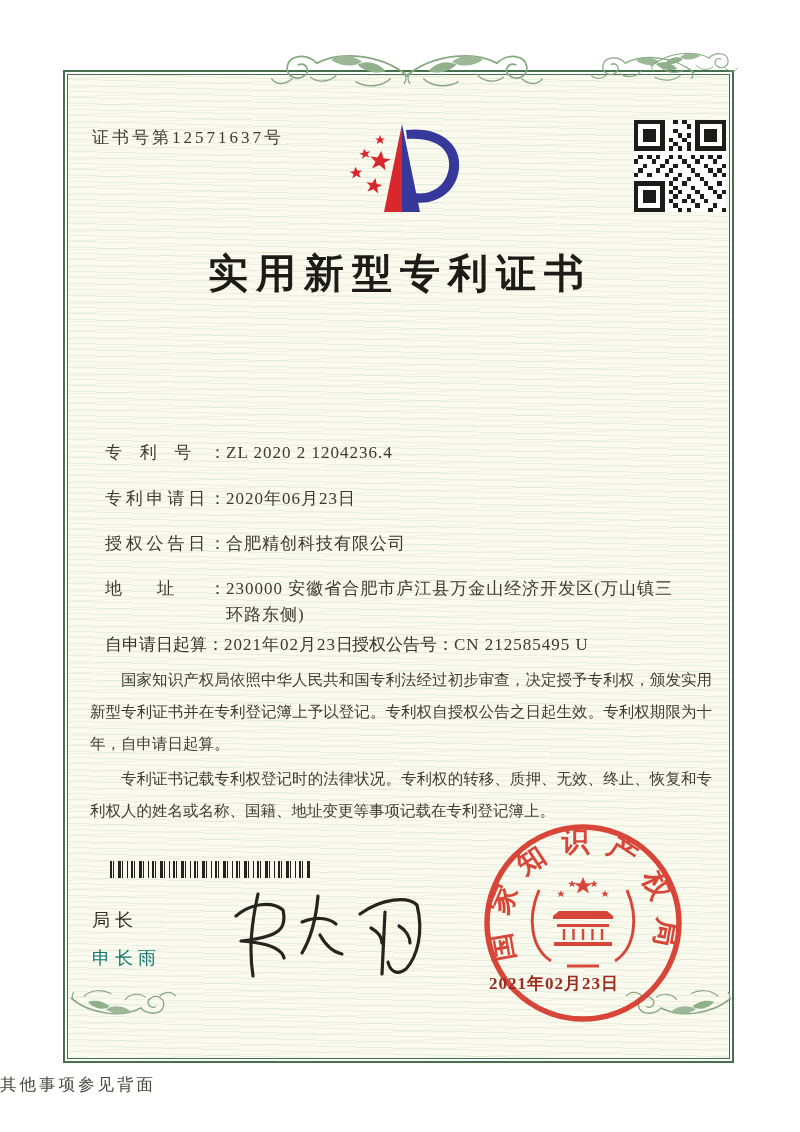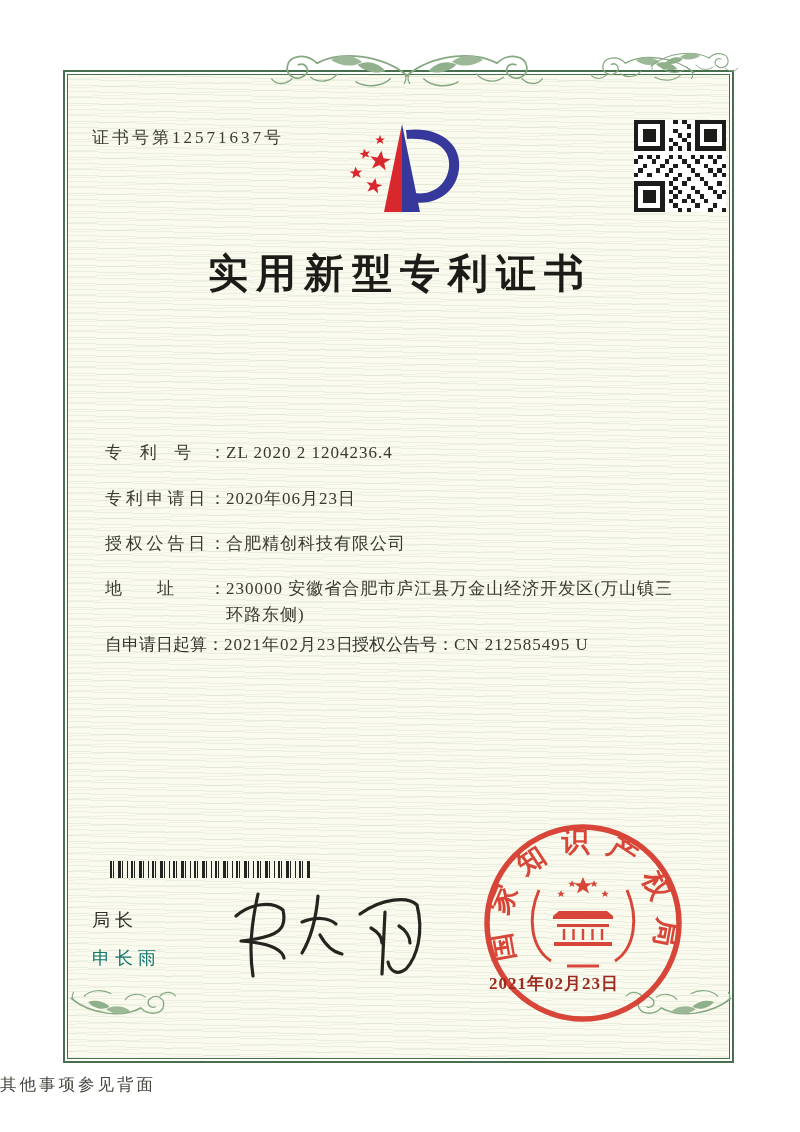--- a/index.html
+++ b/index.html
@@ -169,20 +169,24 @@
   <div class="frow r6 wrap">
     <span class="flabel">地址：</span><span class="fvalue">230000 安徽省合肥市庐江县万金山经济开发区(万山镇三环路东侧)</span>
   </div>
   <div class="frow r7">
     <span>自申请日起算：</span><span class="fvalue">2021年02月23日</span>
     <span class="grant2">
       <span>授权公告号：</span><span class="fvalue">CN 212585495 U</span>
     </span>
   </div>
 
+  <div class="paras">
+    <p>国家知识产权局依照中华人民共和国专利法经过初步审查，决定授予专利权，颁发实用新型专利证书并在专利登记簿上予以登记。专利权自授权公告之日起生效。专利权期限为十年，自申请日起算。</p>
+    <p>专利证书记载专利权登记时的法律状况。专利权的转移、质押、无效、终止、恢复和专利权人的姓名或名称、国籍、地址变更等事项记载在专利登记簿上。</p>
+  </div>
 
   <div class="barcode"></div>
 
   <div class="signoff-title">局长</div>
   <div class="signoff-name">申长雨</div>
 
   <svg class="signature" viewBox="0 0 205 102">
     <g stroke="#26241f" stroke-width="3.2" fill="none" stroke-linecap="round" stroke-linejoin="round">
       <path d="M36,14 c-7,32 -9,56 -5,82"></path>
       <path d="M14,36 c15,-13 36,-15 47,-6 c4,18 -2,27 -42,31 c28,2 41,8 43,17"></path>

